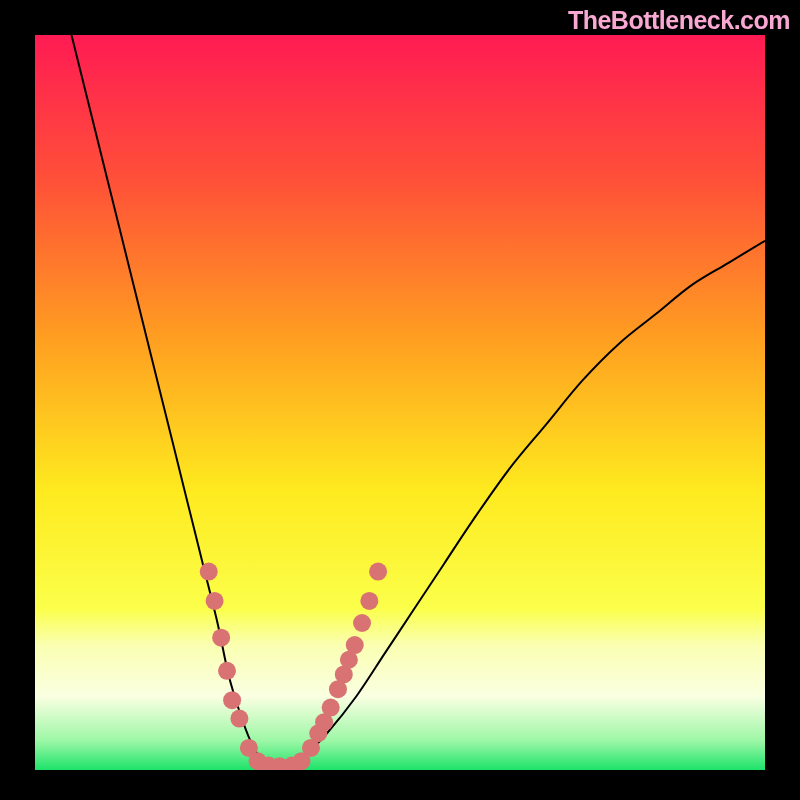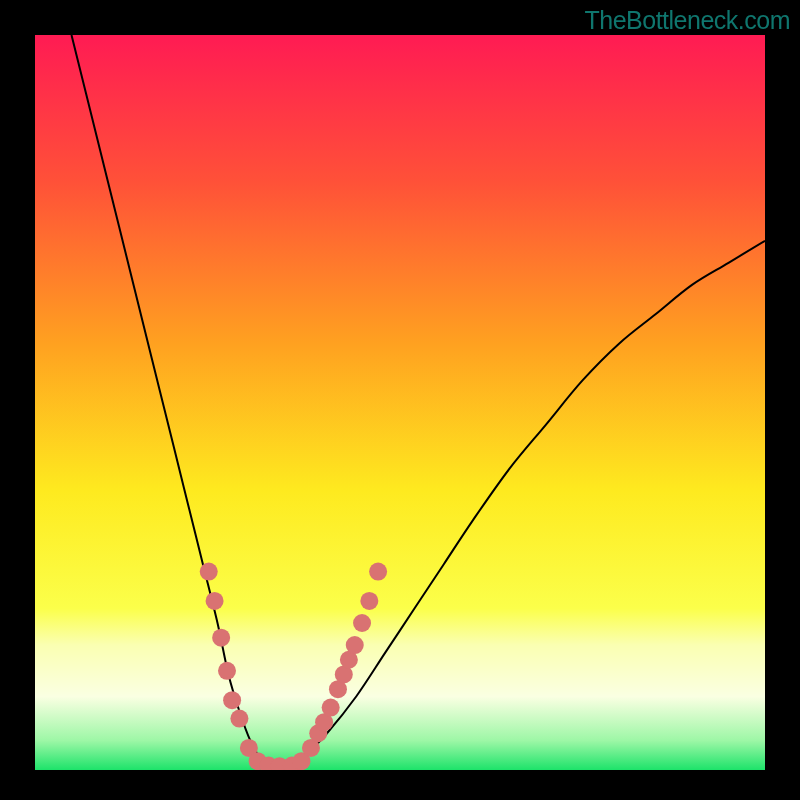--- a/index.html
+++ b/index.html
@@ -21,22 +21,22 @@
     left: 35px;
     top: 35px;
     width: 730px;
     height: 735px;
     overflow: hidden;
   }
   .watermark {
     position: absolute;
     top: 6px;
     right: 10px;
-    color: #0f766e;
-    font-weight: normal;
+    color: #f9a8d4;
+    font-weight: bold;
     font-size: 25px;
     letter-spacing: -0.5px;
   }
   svg { display: block; }
 </style>
 </head>
 <body>
 
 <div class="frame">
   <div class="watermark">TheBottleneck.com</div>

